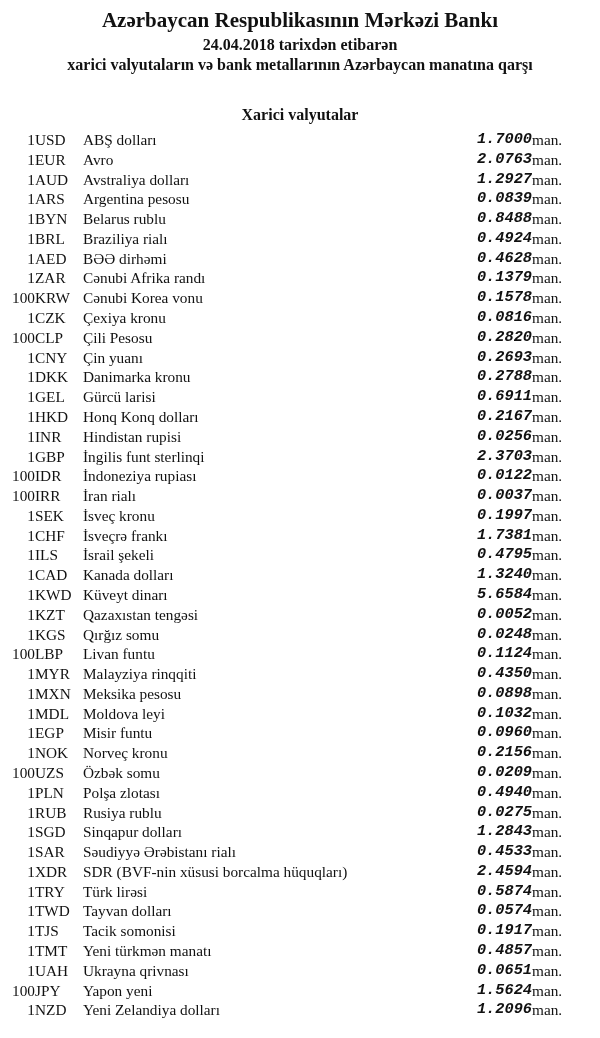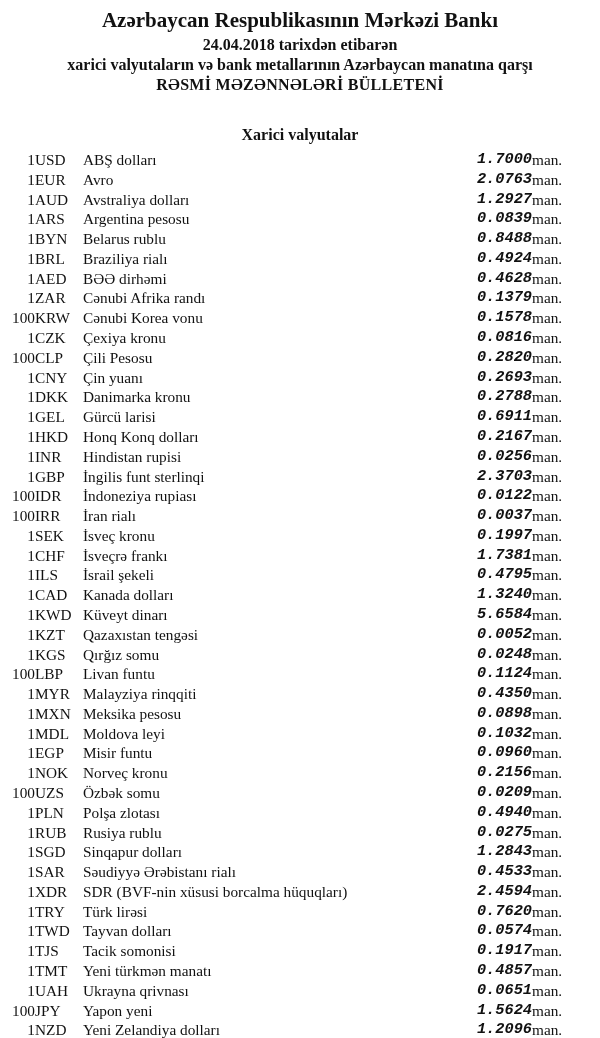--- a/index.html
+++ b/index.html
@@ -90,21 +90,20 @@
 </style>
 </head>
 <body>
 
 <div class="page">
 
   <header class="hdr">
     <h1 class="bank-name">Azərbaycan Respublikasının Mərkəzi Bankı</h1>
     <div class="hline date">24.04.2018 tarixdən etibarən</div>
     <div class="hline">xarici valyutaların və bank metallarının Azərbaycan manatına qarşı</div>
-    <div class="hline bulletin-title">RƏSMİ MƏZƏNNƏLƏRİ BÜLLETENİ</div>
   </header>
 
   <h2 class="section-title">Xarici valyutalar</h2>
 
   <table class="rates">
     <colgroup>
       <col class="c-nominal">
       <col class="c-code">
       <col class="c-name">
       <col class="c-rate">
@@ -374,21 +373,21 @@
           <td class="nominal">1</td>
           <td class="code">XDR</td>
           <td class="cname">SDR (BVF-nin xüsusi borcalma hüquqları)</td>
           <td class="rate">2.4594</td>
           <td class="unit">man.</td>
         </tr>
         <tr>
           <td class="nominal">1</td>
           <td class="code">TRY</td>
           <td class="cname">Türk lirəsi</td>
-          <td class="rate">0.7620</td>
+          <td class="rate">0.5874</td>
           <td class="unit">man.</td>
         </tr>
         <tr>
           <td class="nominal">1</td>
           <td class="code">TWD</td>
           <td class="cname">Tayvan dolları</td>
           <td class="rate">0.0574</td>
           <td class="unit">man.</td>
         </tr>
         <tr>

